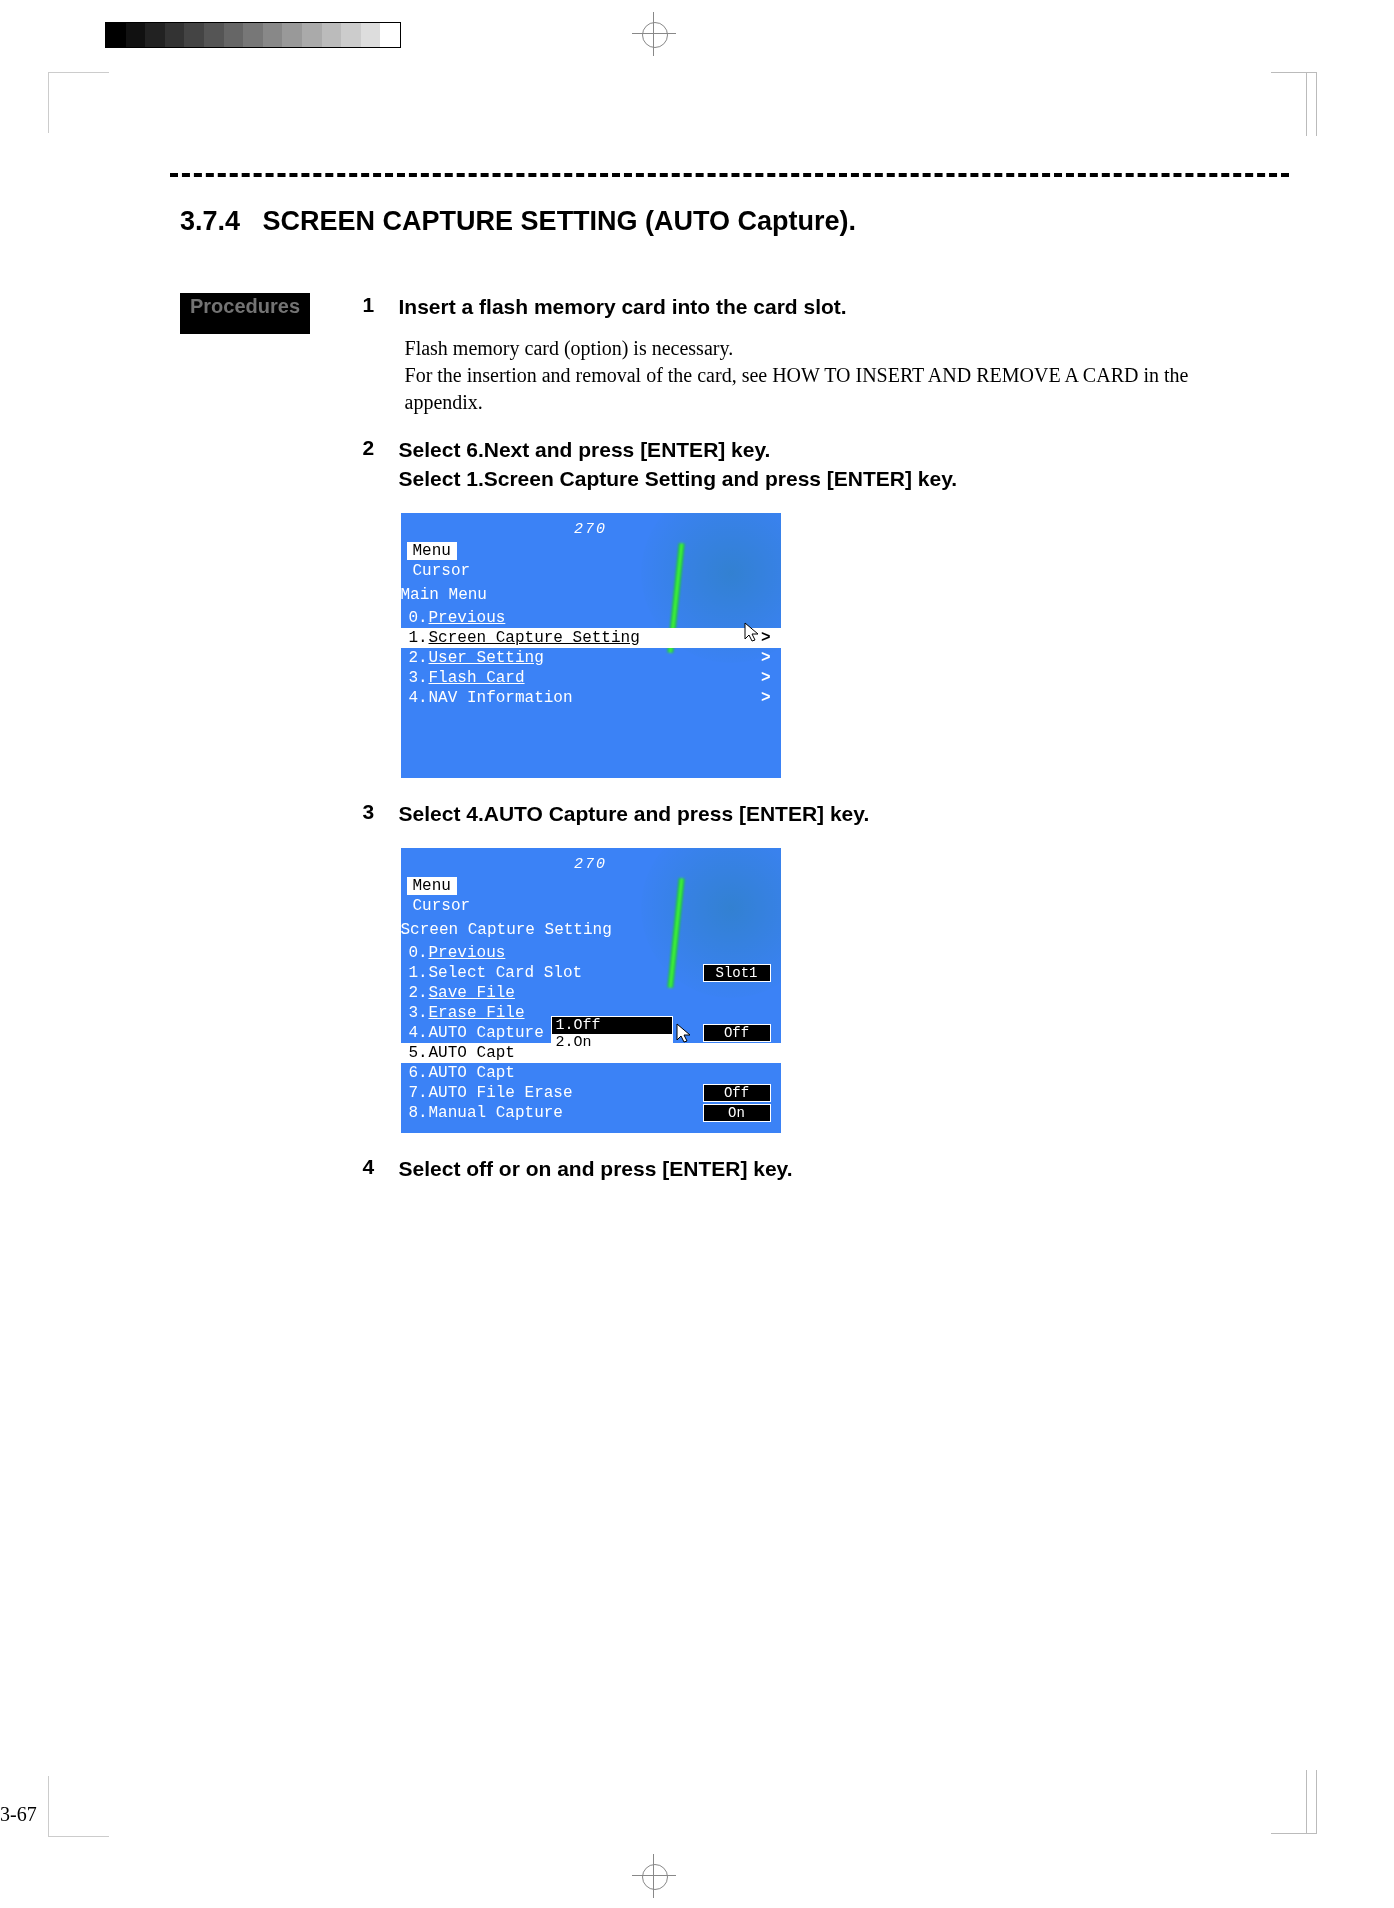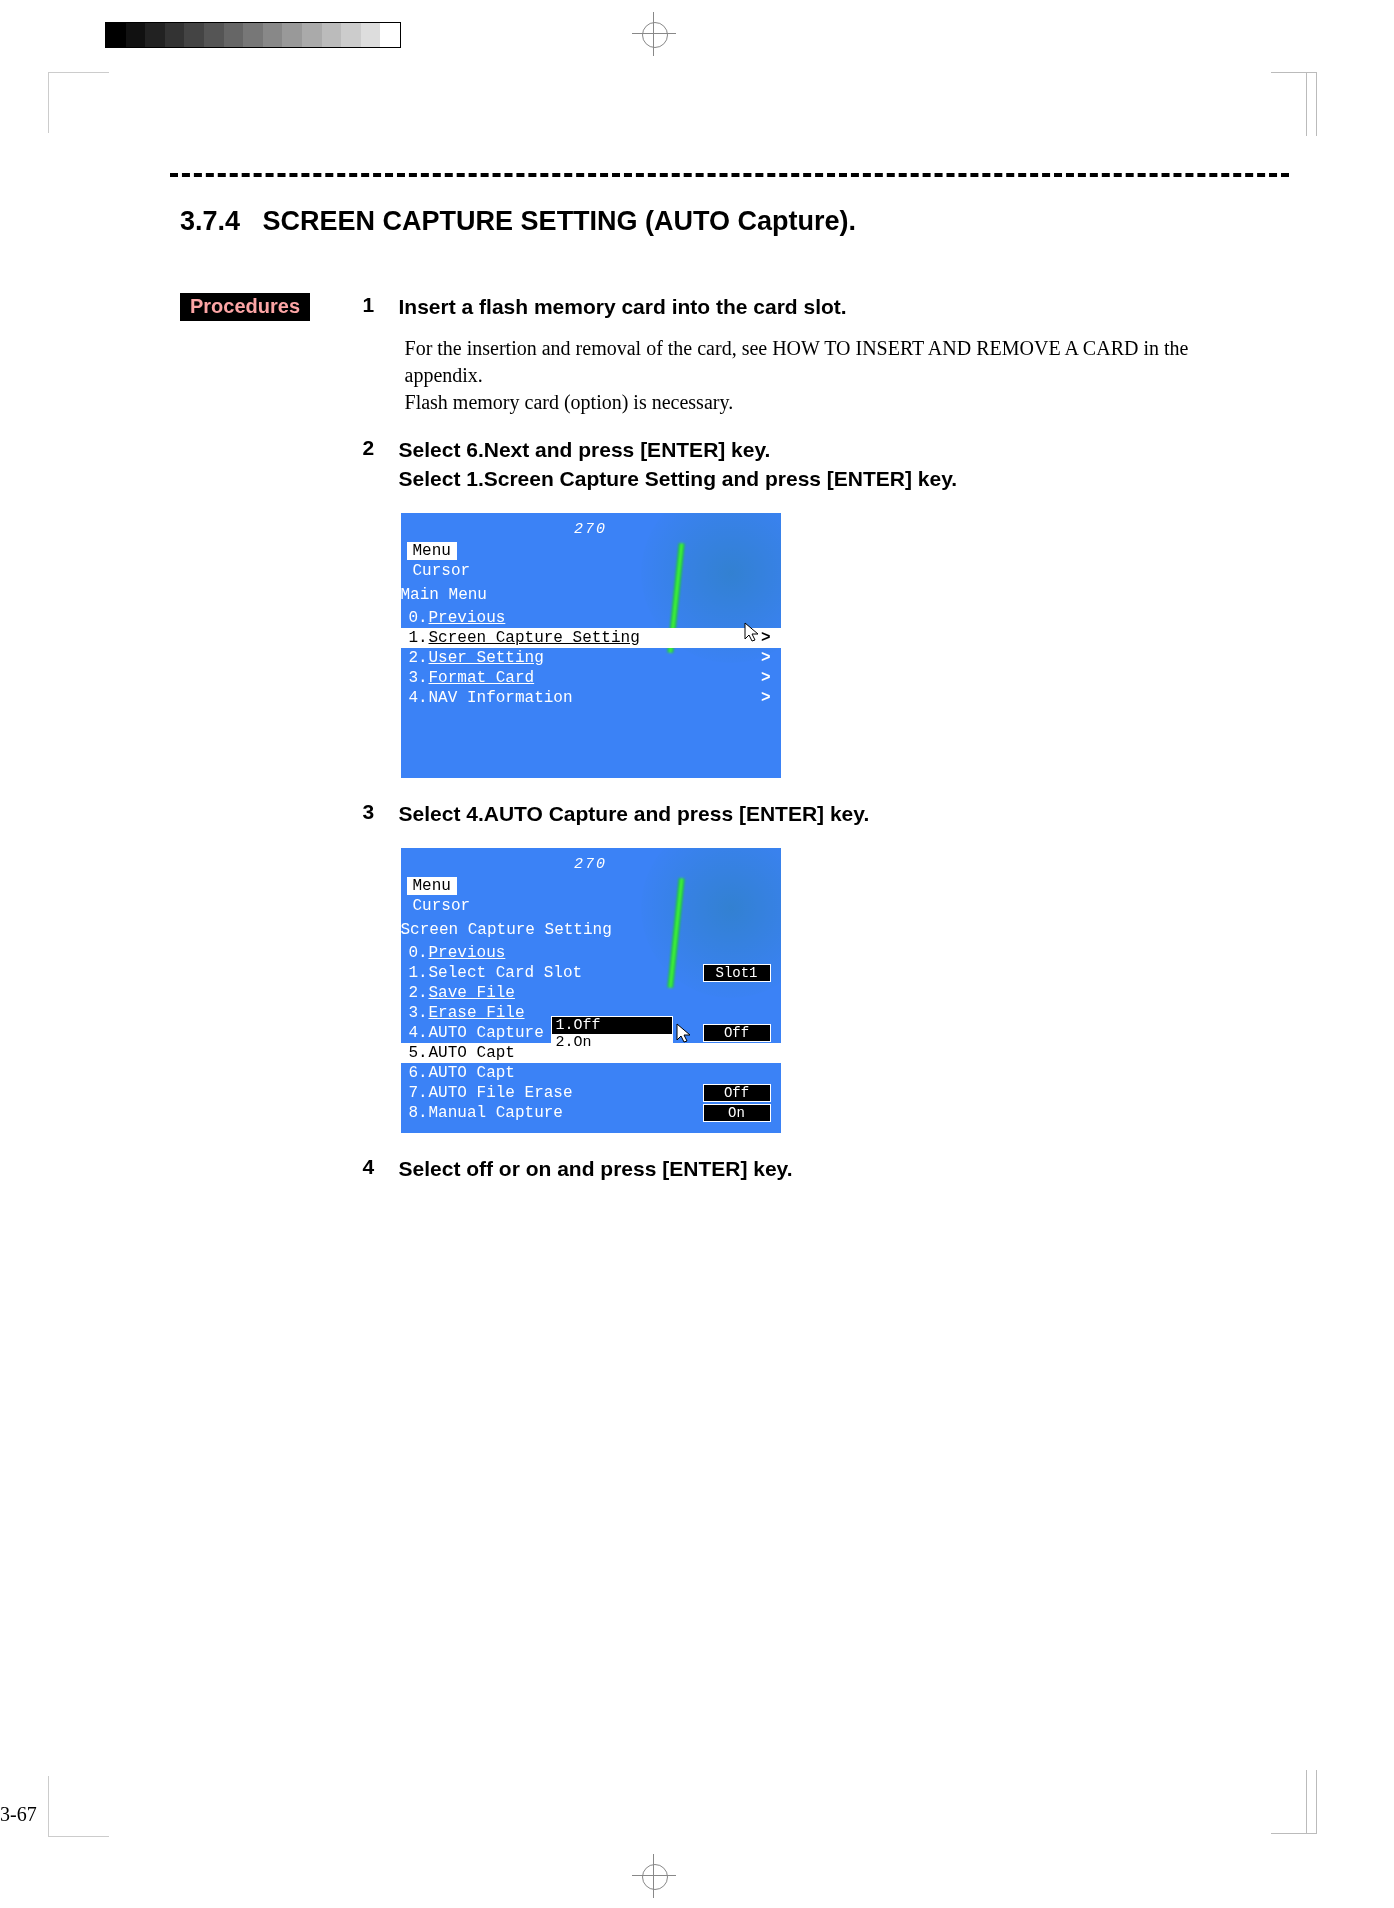--- a/index.html
+++ b/index.html
@@ -91,24 +91,24 @@
     right: 115px;
   }
   h2.section-title {
     font-size: 27px;
     font-weight: bold;
     margin: 0 0 56px 0;
   }
   .proc-badge {
     display: inline-block;
     background: #000;
-    color: #fca5a5;
+    color: #737373;
     font-weight: bold;
     font-size: 20px;
-    padding: 2px 10px 3px 10px;
+    padding: 2px 10px 16px 10px;
     vertical-align: top;
   }
   .steps {
     display: inline-block;
     margin-left: 48px;
     vertical-align: top;
     width: 830px;
   }
   .step {
     position: relative;
@@ -318,22 +318,22 @@
   <div>
     <span class="proc-badge">Procedures</span>
 
     <div class="steps">
 
       
       <div class="step">
         <div class="num">1</div>
         <div class="head">Insert a flash memory card into the card slot.</div>
         <div class="body">
+          <div>Flash memory card (option) is necessary.</div>
           <div>For the insertion and removal of the card, see HOW TO INSERT AND REMOVE A CARD in the appendix.</div>
-          <div>Flash memory card (option) is necessary.</div>
         </div>
       </div>
 
       
       <div class="step">
         <div class="num">2</div>
         <div class="head">
           <div>Select    6.Next    and press [ENTER] key.</div>
           <div>Select    1.Screen Capture Setting and press [ENTER] key.</div>
         </div>
@@ -356,21 +356,21 @@
           <span class="txt ul">Screen Capture Setting</span>
           <span class="chev">&gt;</span>
         </div>
         <div class="row">
           <span class="idx">2.</span>
           <span class="txt ul">User Setting</span>
           <span class="chev">&gt;</span>
         </div>
         <div class="row">
           <span class="idx">3.</span>
-          <span class="txt ul">Format Card</span>
+          <span class="txt ul">Flash Card</span>
           <span class="chev">&gt;</span>
         </div>
         <div class="row">
           <span class="idx">4.</span>
           <span class="txt">NAV Information</span>
           <span class="chev">&gt;</span>
         </div>
         <div class="cursor-arrow">
           <svg width="18" height="22" viewBox="0 0 18 22">
               <path d="M2 2 L2 18 L6 14 L9 20 L12 19 L9 13 L15 13 Z" fill="#fff" stroke="#000" stroke-width="1"></path>

